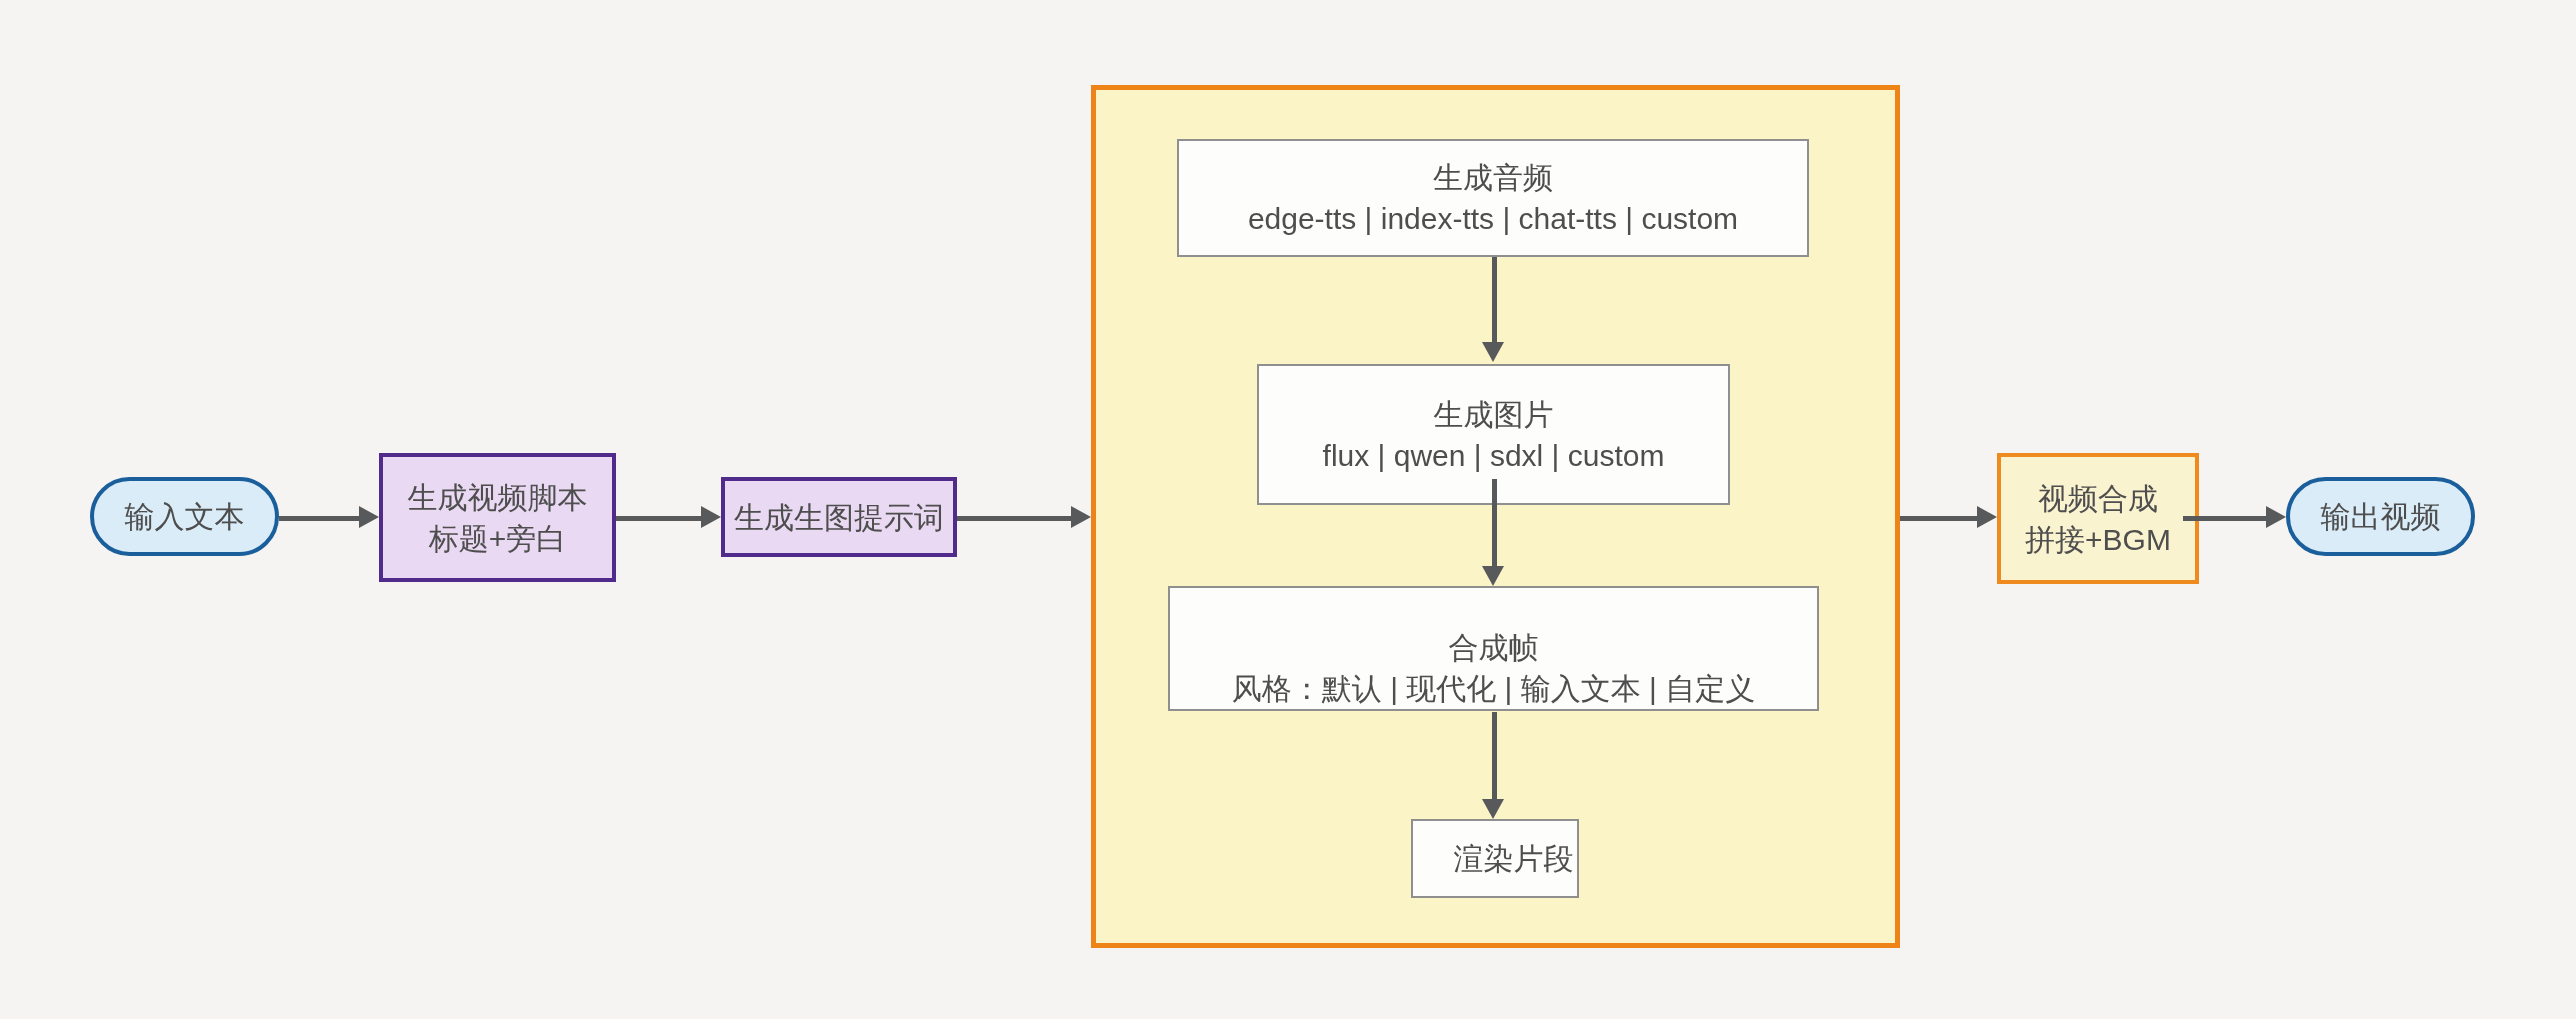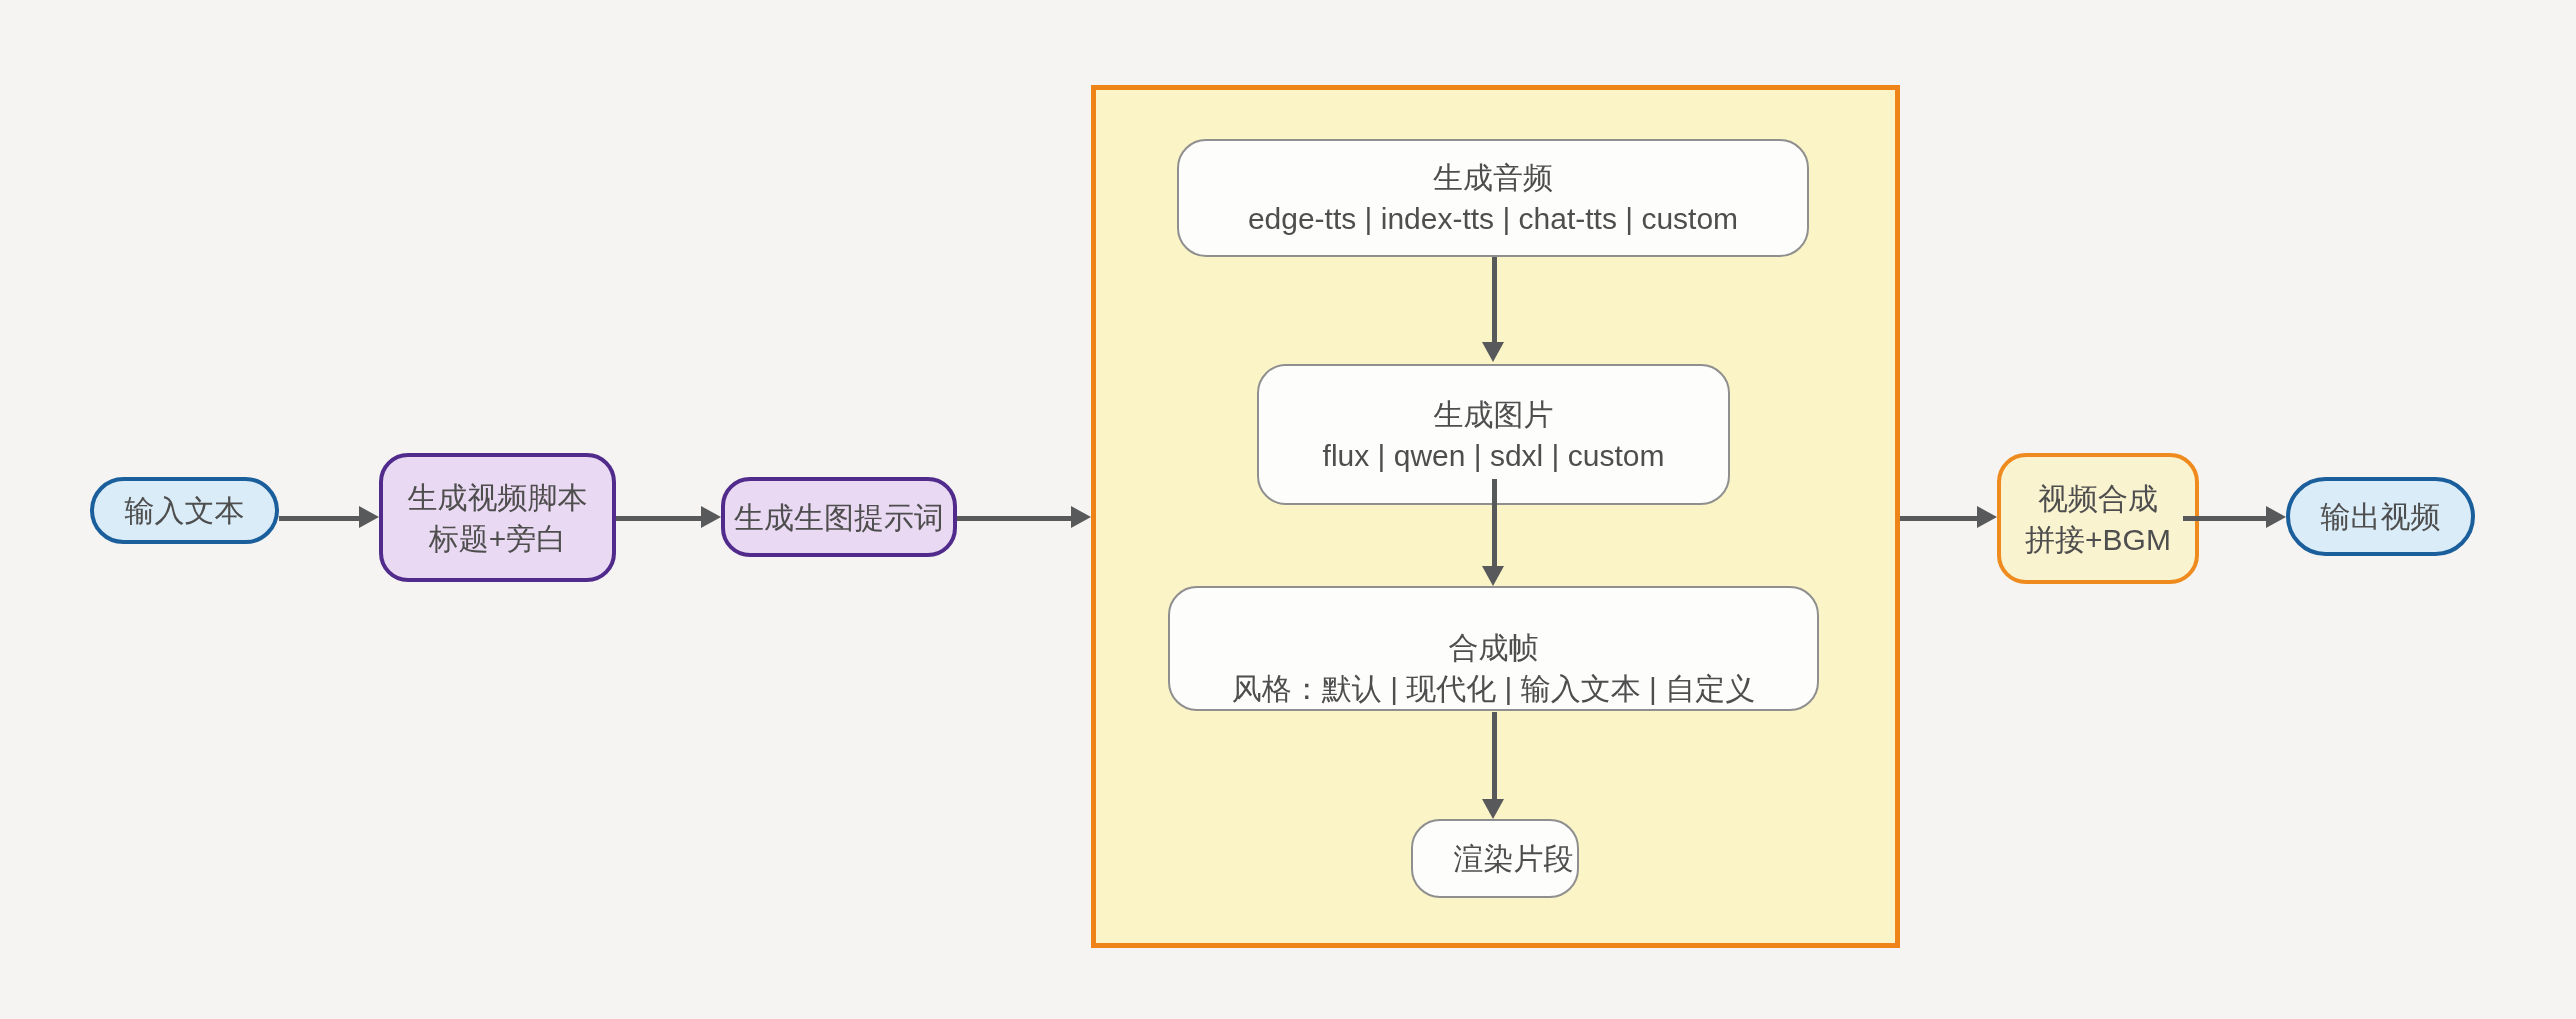--- a/index.html
+++ b/index.html
@@ -12,21 +12,20 @@
   }
   .canvas{position:relative;width:2576px;height:1020px;}
 
   .node{
     position:absolute;
     display:flex;flex-direction:column;
     align-items:center;justify-content:center;
     text-align:center;
     font-size:30px;line-height:41px;color:#4e4e4e;
     box-sizing:border-box;
-    border-radius:29px;
   }
   .pill{
     background:#daecf8;
     border:4.5px solid #1a5e9b;
     border-radius:42px;
   }
   .purple{
     background:#e9d9f2;
     border:4.5px solid #512b8c;
   }
@@ -59,21 +58,21 @@
     border-left:11.8px solid transparent;
     border-right:11.8px solid transparent;
     border-top:20px solid #58595b;
   }
 </style>
 </head>
 <body>
 
 <div class="canvas">
 
-  <div class="node pill" style="left:90px;top:477px;width:189px;height:67px;">
+  <div class="node pill" style="left:90px;top:477px;width:189px;height:79px;">
     <span>输入文本</span>
   </div>
 
   <div class="arrow-h" style="left:279px;top:516px;width:80px;"></div>
   <div class="head-r" style="left:359px;top:506px;"></div>
 
   <div class="node purple" style="left:379px;top:453px;width:237px;height:129px;">
     <span>生成视频脚本</span>
     <span>标题+旁白</span>
   </div>

